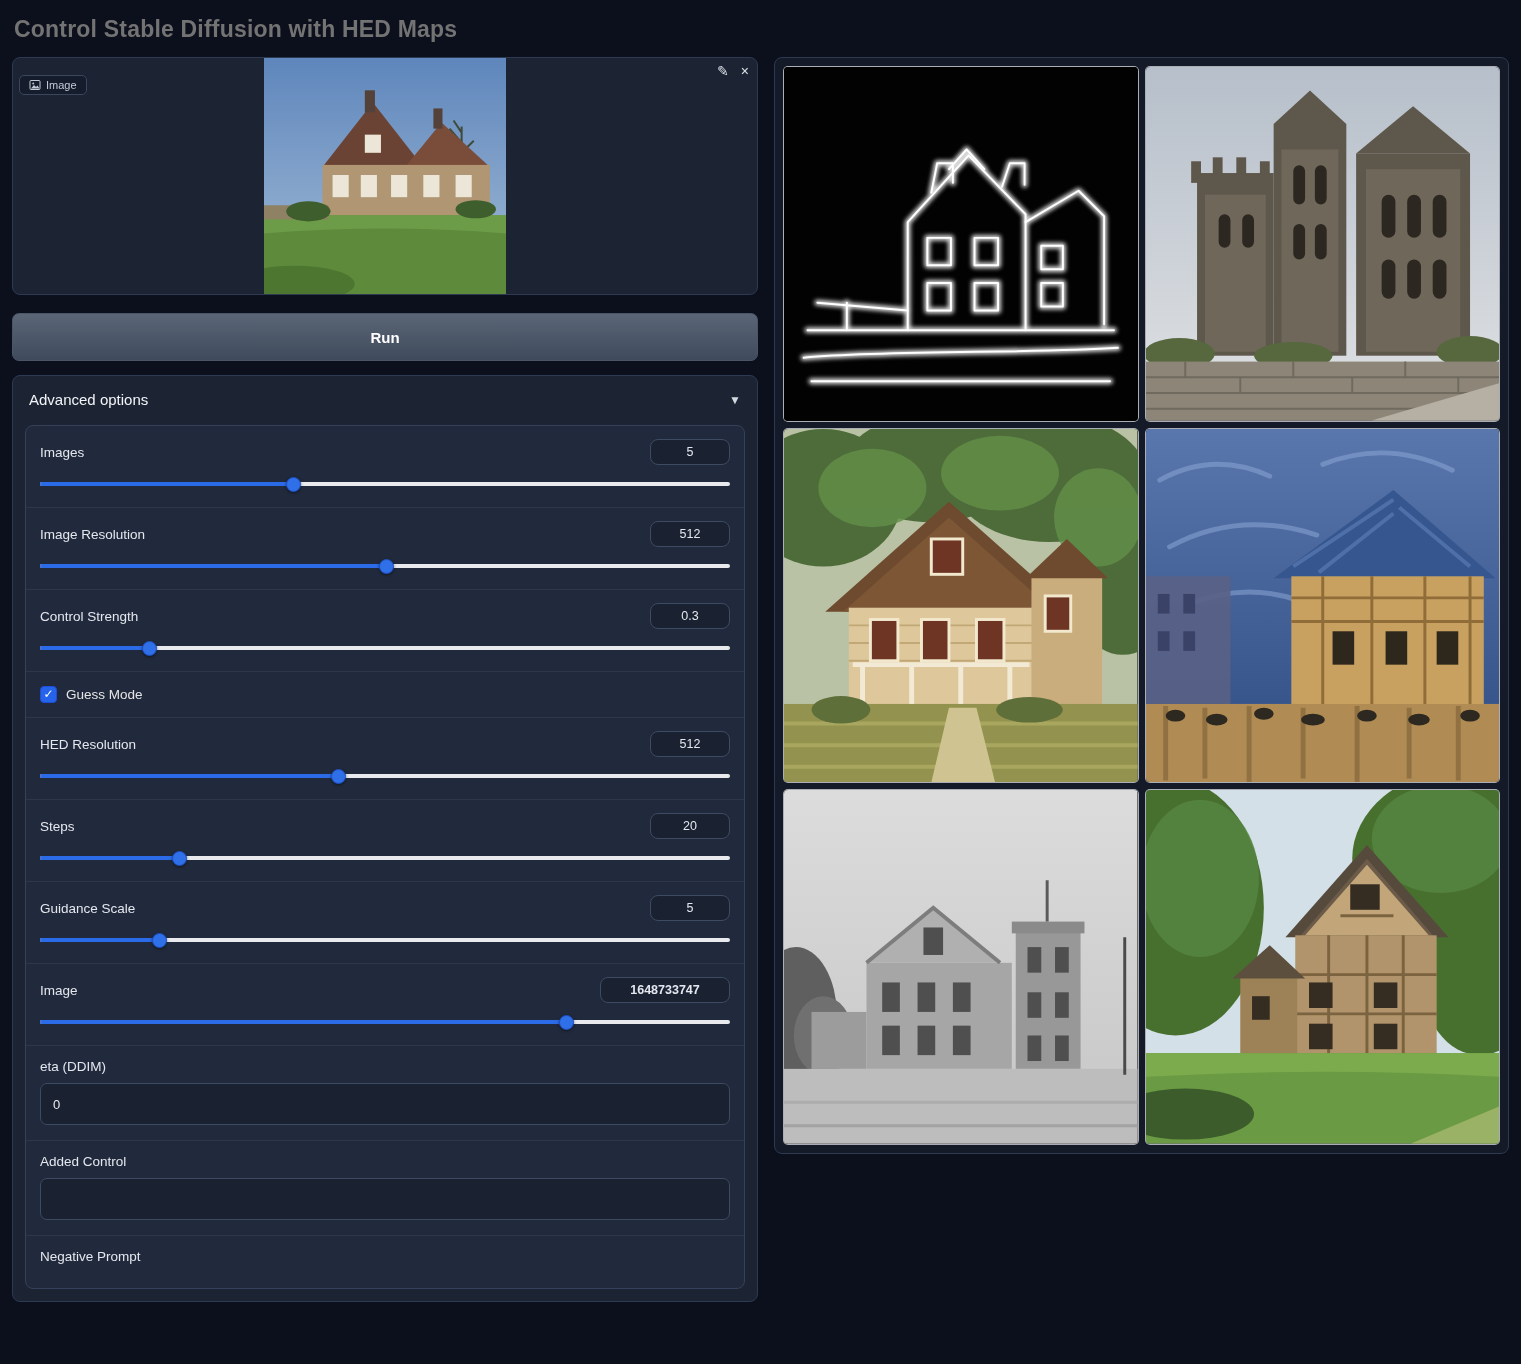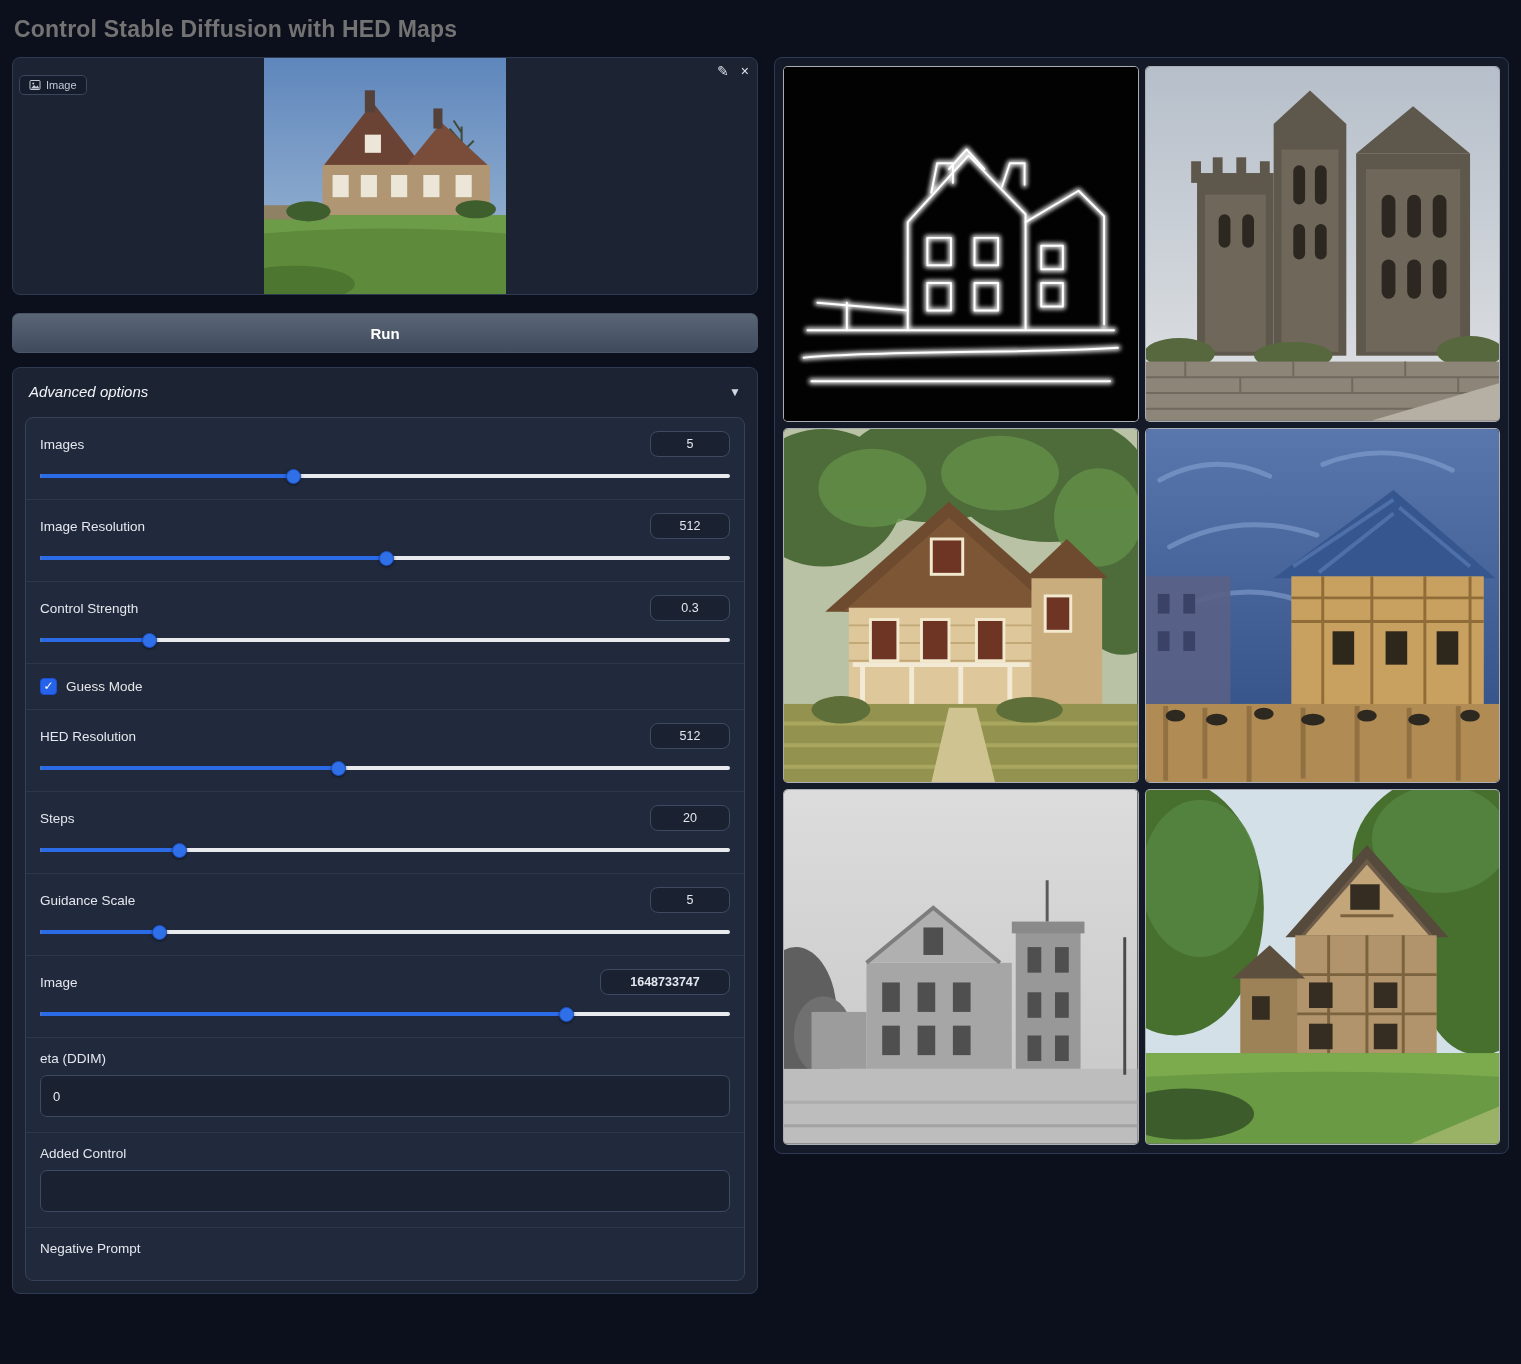--- a/index.html
+++ b/index.html
@@ -22,27 +22,27 @@
   .corner-actions { position:absolute; top:6px; right:8px; display:flex; gap:12px; z-index:2; }
   .corner-actions .icon-btn { color:#dfe3ea; font-size:14px; line-height:1; cursor:pointer; background:none; border:none; }
 
   
   .prompt-block { padding:13px 14px 16px; margin-bottom:18px; }
   .field-label { font-size:13.5px; color:#e4e7ee; margin-bottom:9px; display:block; }
   .text-input { width:100%; height:36px; background:#202a3d; border:1px solid #3a465c; border-radius:6px;
     color:#e8eaf0; font-size:13px; padding:0 10px; font-family:inherit; }
 
   
-  .run-button { display:block; width:100%; height:40px; margin-bottom:14px;
+  .run-button { display:block; width:100%; height:48px; margin-bottom:14px;
     background:linear-gradient(180deg,#5a6576,#3f4a5c); border:1px solid #4a5568; border-radius:7px;
     color:#ffffff; font-weight:700; font-size:15px; font-family:inherit; cursor:pointer; }
 
   
   .advanced { padding-bottom:12px; }
-  .adv-header { display:flex; justify-content:space-between; align-items:center; padding:15px 16px; cursor:pointer;font-style:italic; }
+  .adv-header { display:flex; justify-content:space-between; align-items:center; padding:15px 16px; cursor:pointer; }
   .adv-title { font-size:15px; color:#f2f4f8; }
   .adv-caret { font-size:12px; color:#d3d8e0; }
   .adv-panel { margin:2px 12px 0; background:#212a3c; border:1px solid #35415a; border-radius:8px; overflow:hidden; }
   .row { padding:13px 14px 15px; border-bottom:1px solid #2c374c; }
   .row:last-child { border-bottom:none; }
 
   .slider-head { display:flex; justify-content:space-between; align-items:center; margin-bottom:11px; }
   .slider-label { font-size:13.5px; color:#e4e7ee; }
   .num-box { width:80px; height:26px; background:#1a2232; border:1px solid #3d4a62; border-radius:8px;
     color:#e4e7ee; font-size:12.5px; text-align:center; font-family:inherit; }

